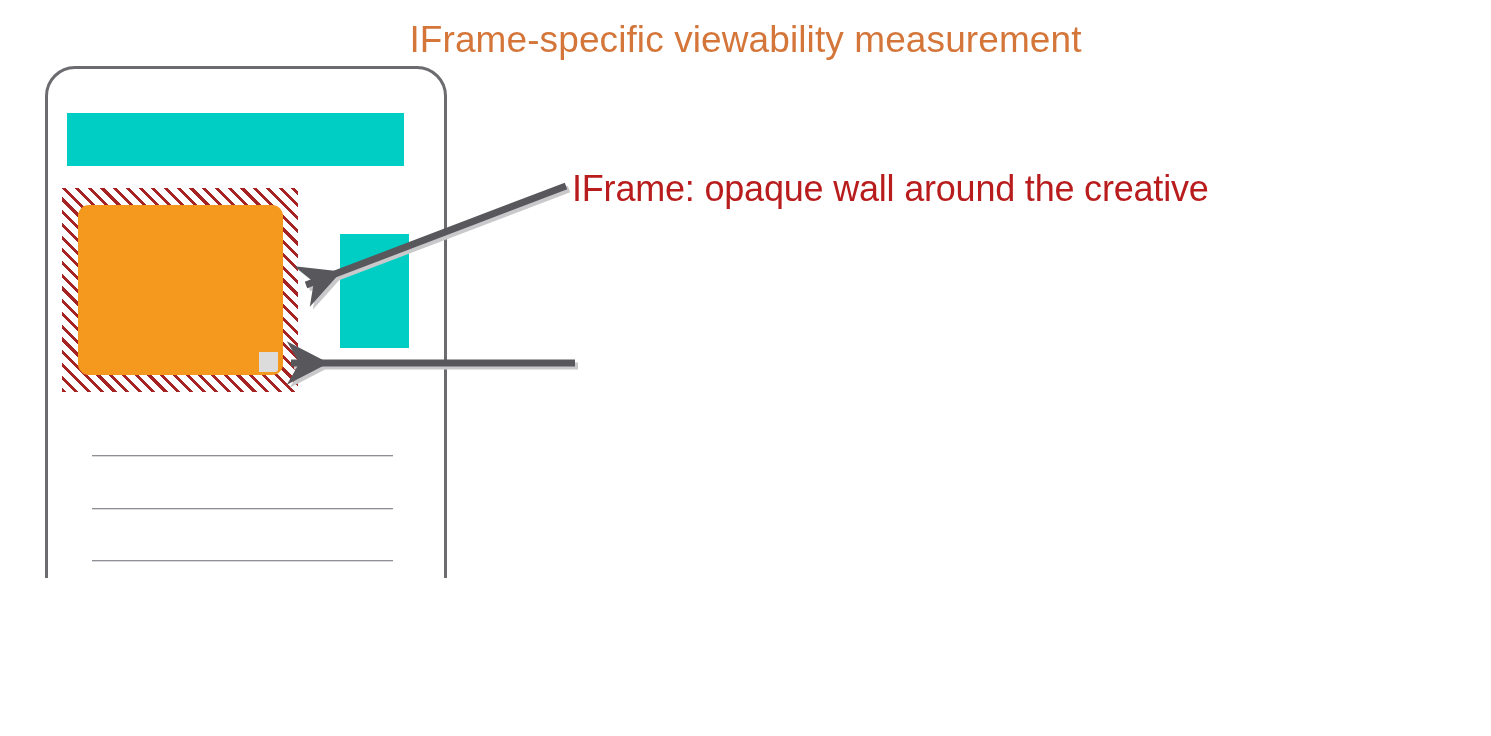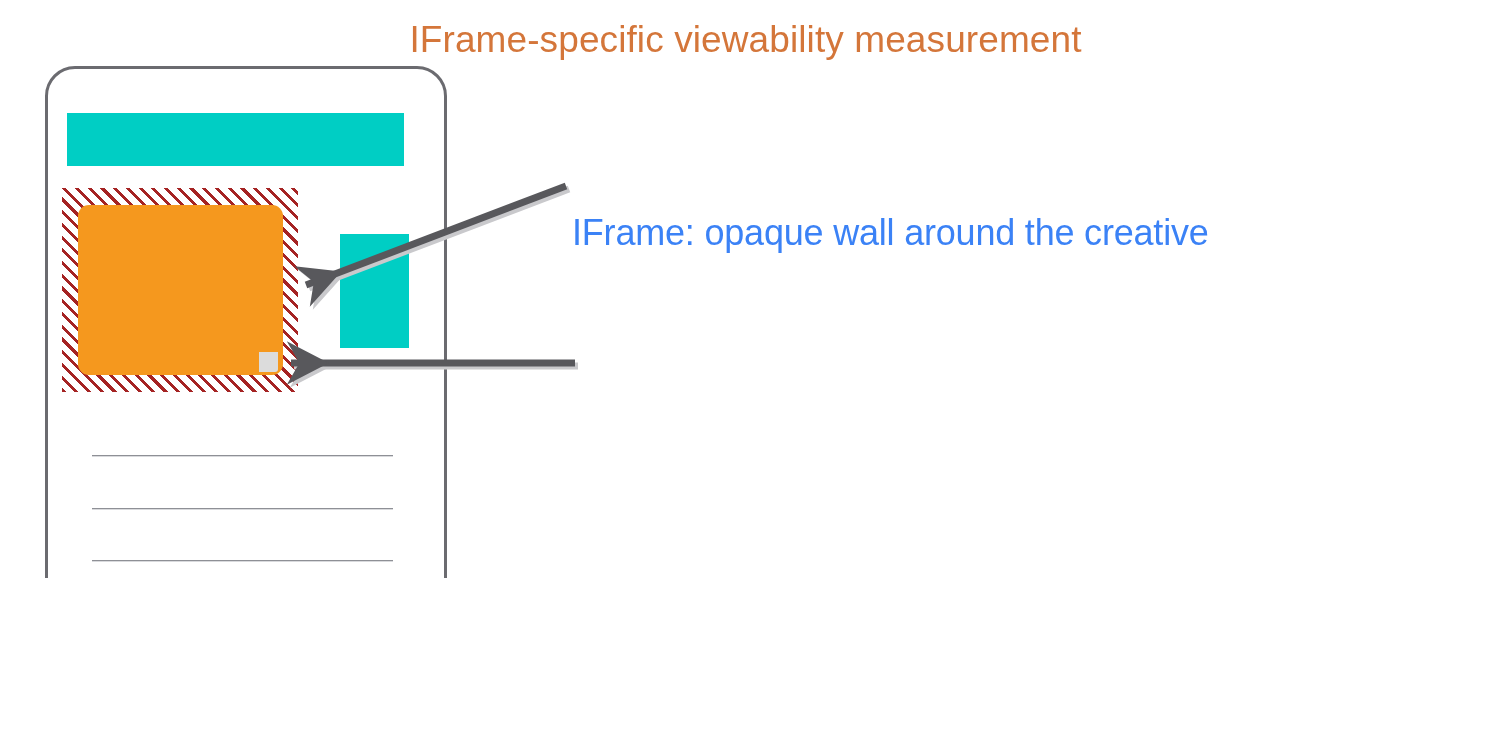--- a/index.html
+++ b/index.html
@@ -126,24 +126,23 @@
     width: 1491px;
     height: 736px;
     pointer-events: none;
   }
 
   
   .callout {
     position: absolute;
     font-size: 36px;
     line-height: 42px;
-    color: #3b82f6;
+    color: #b91c1c;
     white-space: nowrap;
     letter-spacing: -0.2px;
-    margin-top: 44px;
   }
   .callout.c1 { left: 572px; top: 168px; }
   .callout.c2 { left: 588px; top: 340px; }
 </style>
 </head>
 <body>
 
 <div id="slide">
 
   <div class="slide-title">IFrame-specific viewability measurement</div>

